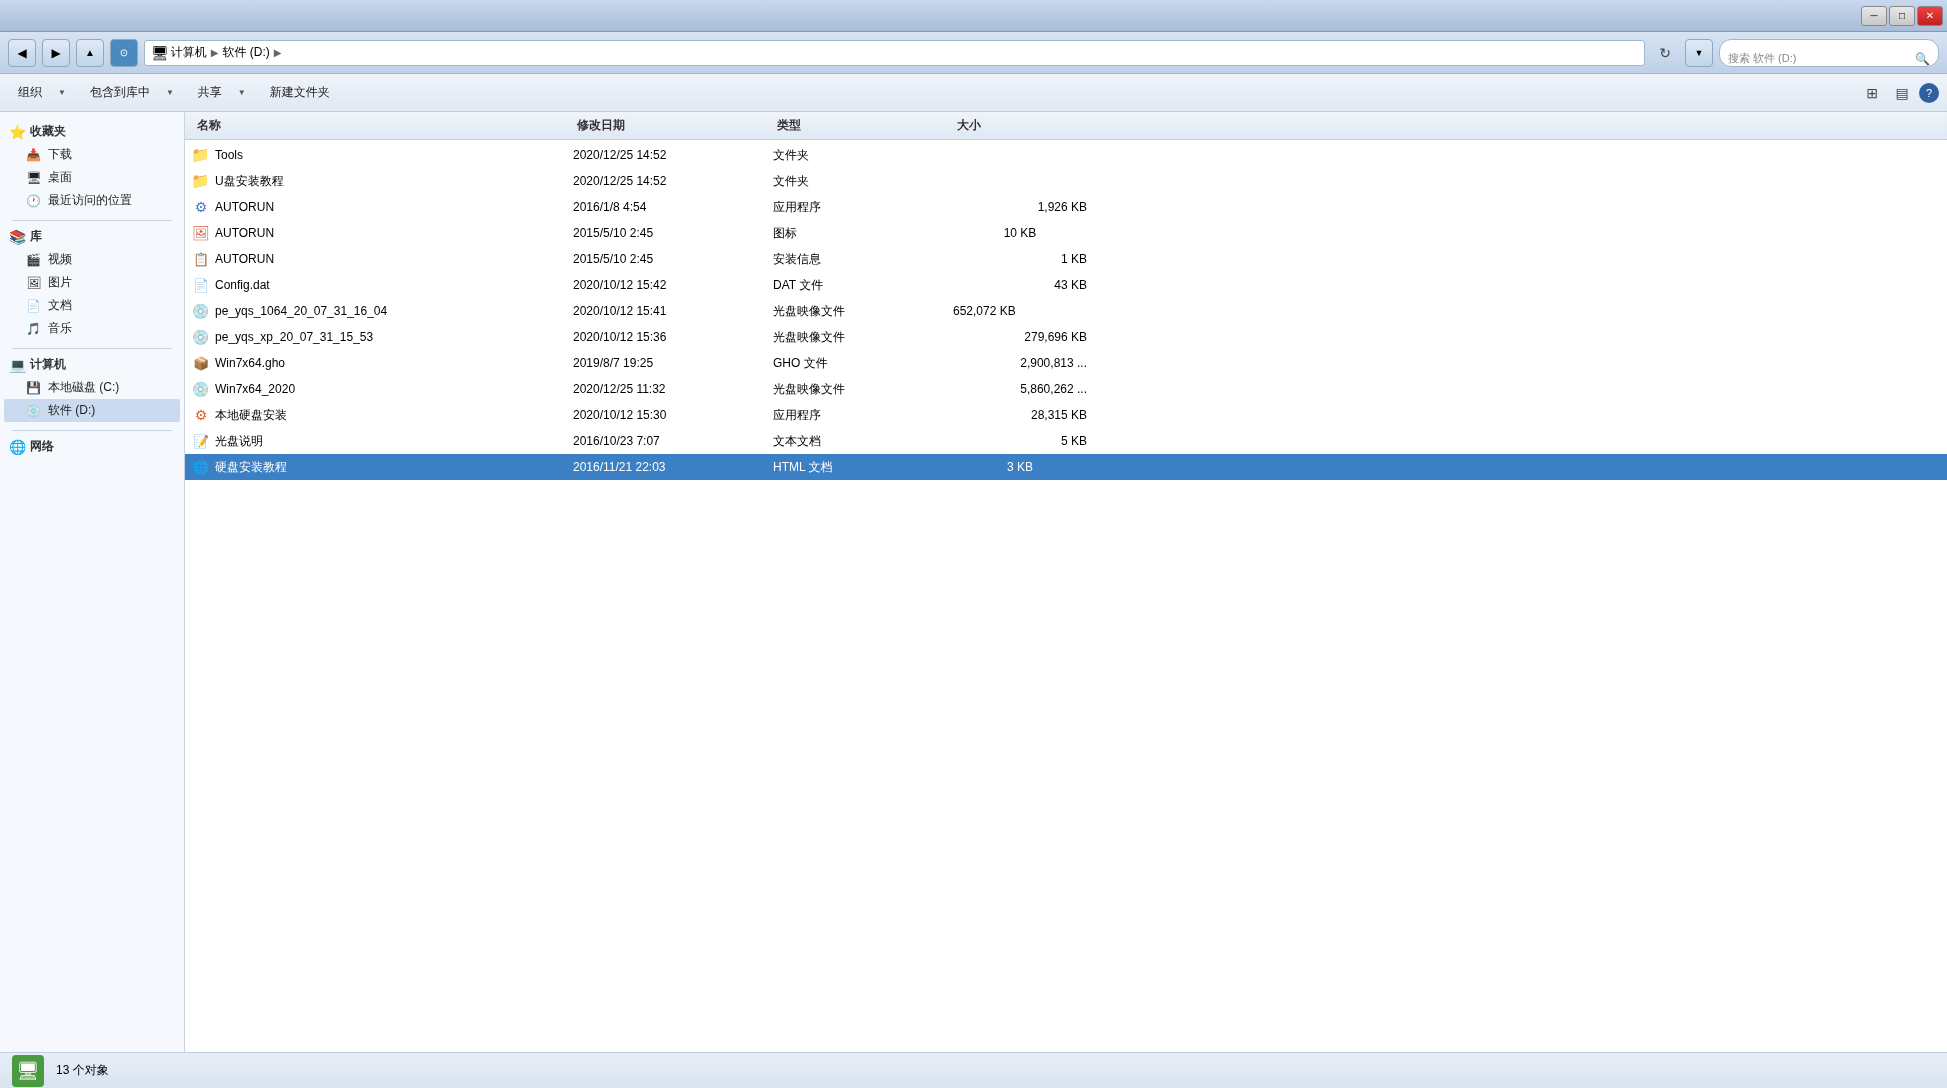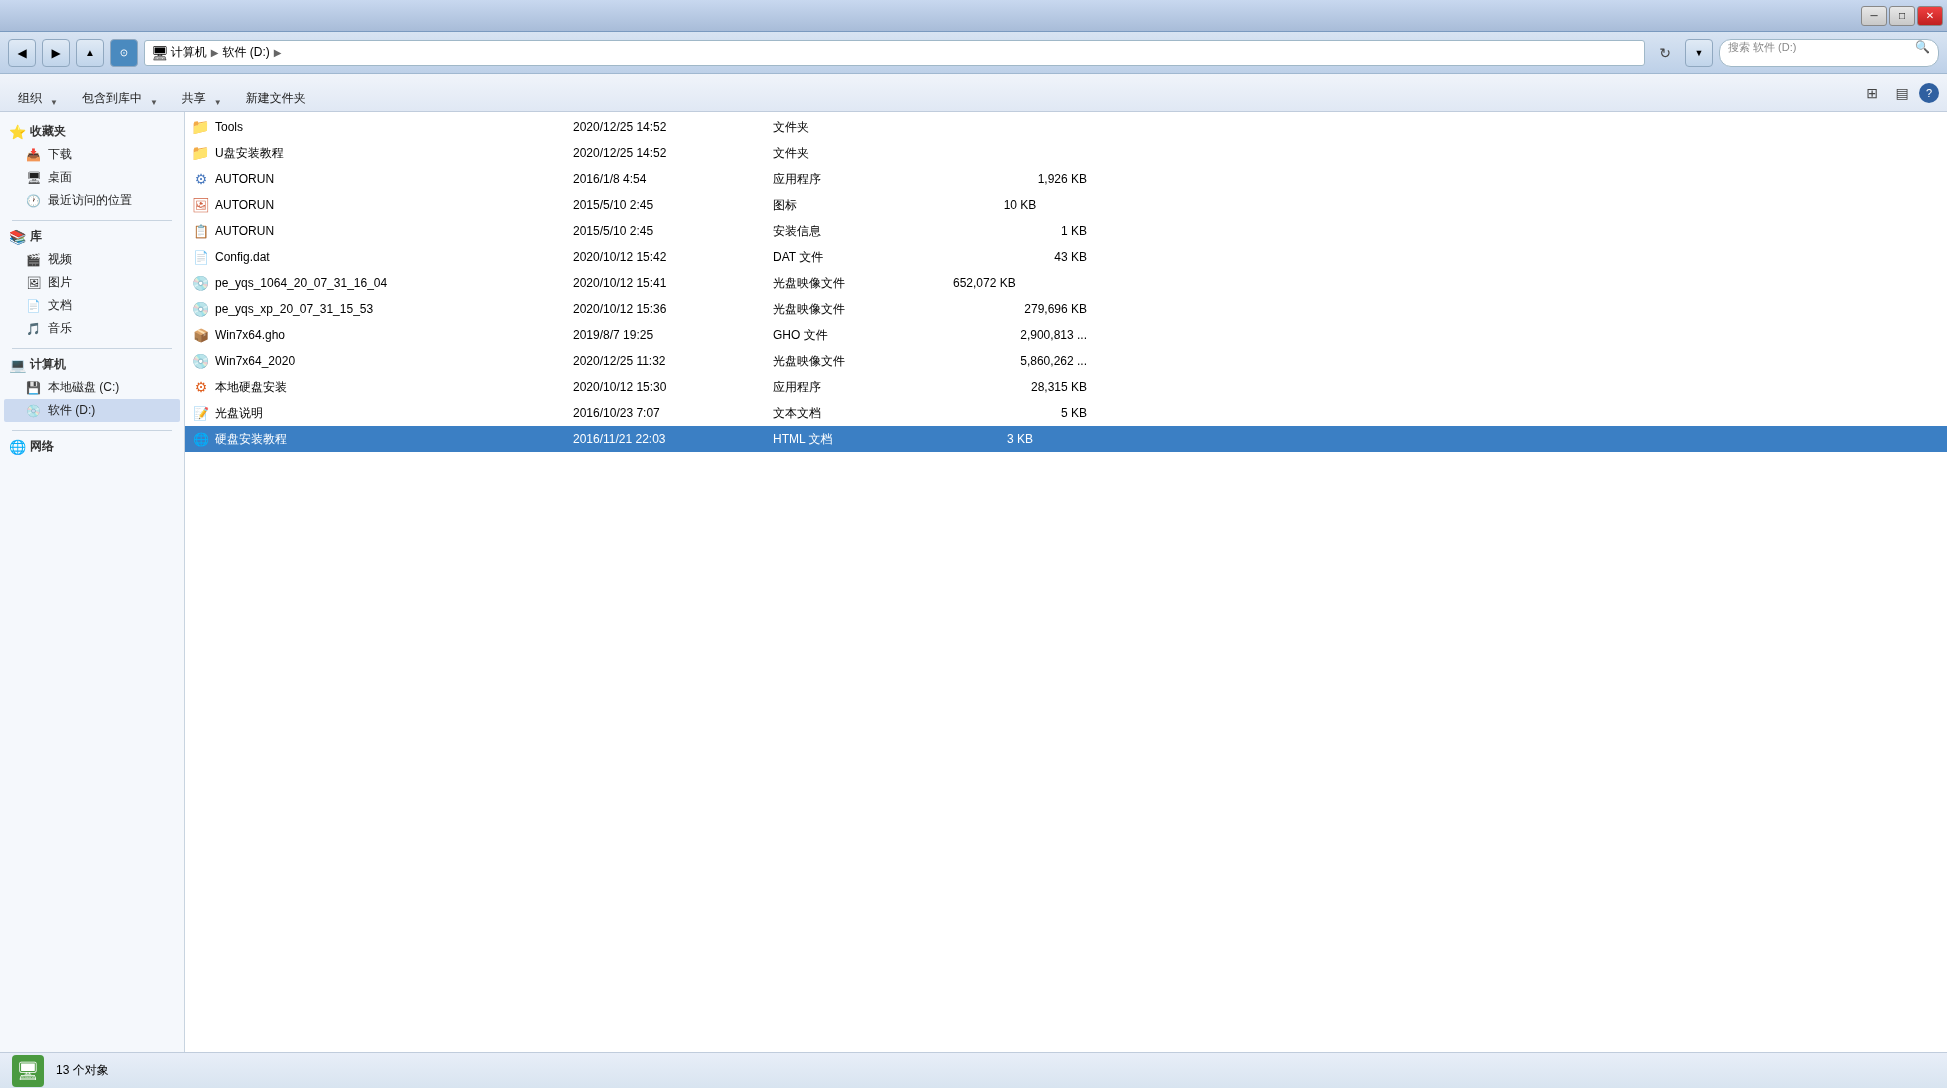--- a/index.html
+++ b/index.html
@@ -76,21 +76,21 @@
       font-size: 12px;
     }
     .breadcrumb-arrow { color: #666; font-size: 10px; }
     .search-box {
       width: 220px;
       height: 28px;
       background: #fff;
       border: 1px solid #a0b8c8;
       border-radius: 12px;
       display: flex;
-      align-items: flex-start;
+      align-items: flex-end;
       padding: 0 8px;
       gap: 4px;
       font-size: 11px;
       color: #888;
     }
     .refresh-btn {
       width: 28px;
       height: 26px;
       display: flex; align-items: center; justify-content: center;
       font-size: 14px; cursor: pointer; color: #444;
@@ -107,22 +107,22 @@
       border-bottom: 1px solid #c0ccdc;
     }
     .tool-btn {
       height: 28px;
       padding: 0 10px;
       background: transparent;
       border: none;
       border-radius: 3px;
       cursor: pointer;
       display: flex;
-      align-items: flex-end;
-      gap: 8px;
+      align-items: center;
+      gap: 16px;
       font-size: 12px;
       color: #222;
       font-family: Liberation Serif, serif;
     }
     .tool-btn .drop-arrow { font-size: 8px; color: #555; }
     .tool-btn-spacer { flex: 1; }
     .view-btn {
       width: 26px; height: 26px;
       display: flex; align-items: center; justify-content: center;
       cursor: pointer; font-size: 14px; color: #444;
@@ -375,20 +375,26 @@
     <div class="sidebar-section">
       <div class="sidebar-title">
         <span class="sidebar-icon">🌐</span>
         <span>网络</span>
       </div>
     </div>
   </div>
 
   <div class="file-area">
 
+    <div class="column-headers">
+      <div class="col-header">名称</div>
+      <div class="col-header">修改日期</div>
+      <div class="col-header">类型</div>
+      <div class="col-header">大小</div>
+    </div>
 
     <div class="file-list" id="file-list-container">
     <div class="file-row">
     <div class="file-name">
       <span class="file-icon">
               <span style="font-size:15px">📁</span>
             </span>
       <span>Tools</span>
     </div>
     <div class="file-date">2020/12/25 14:52</div>

